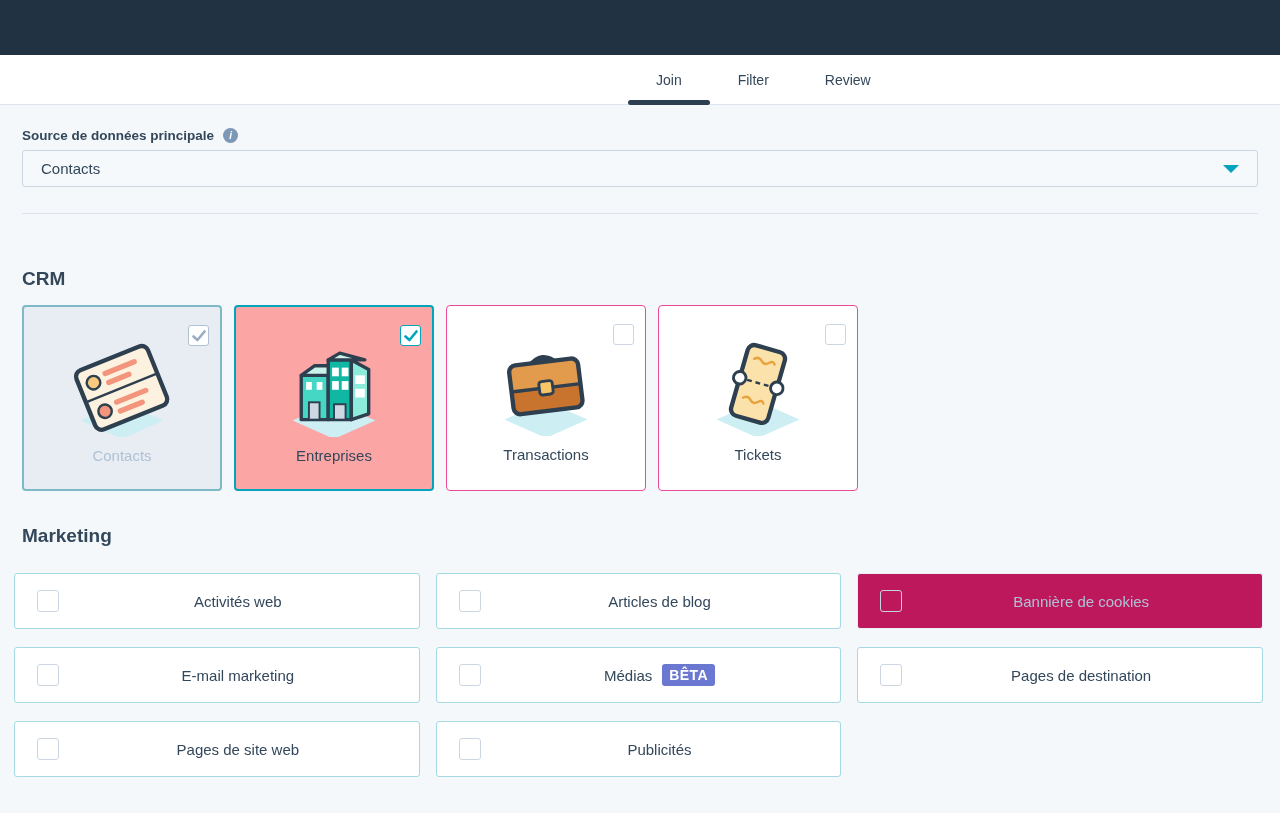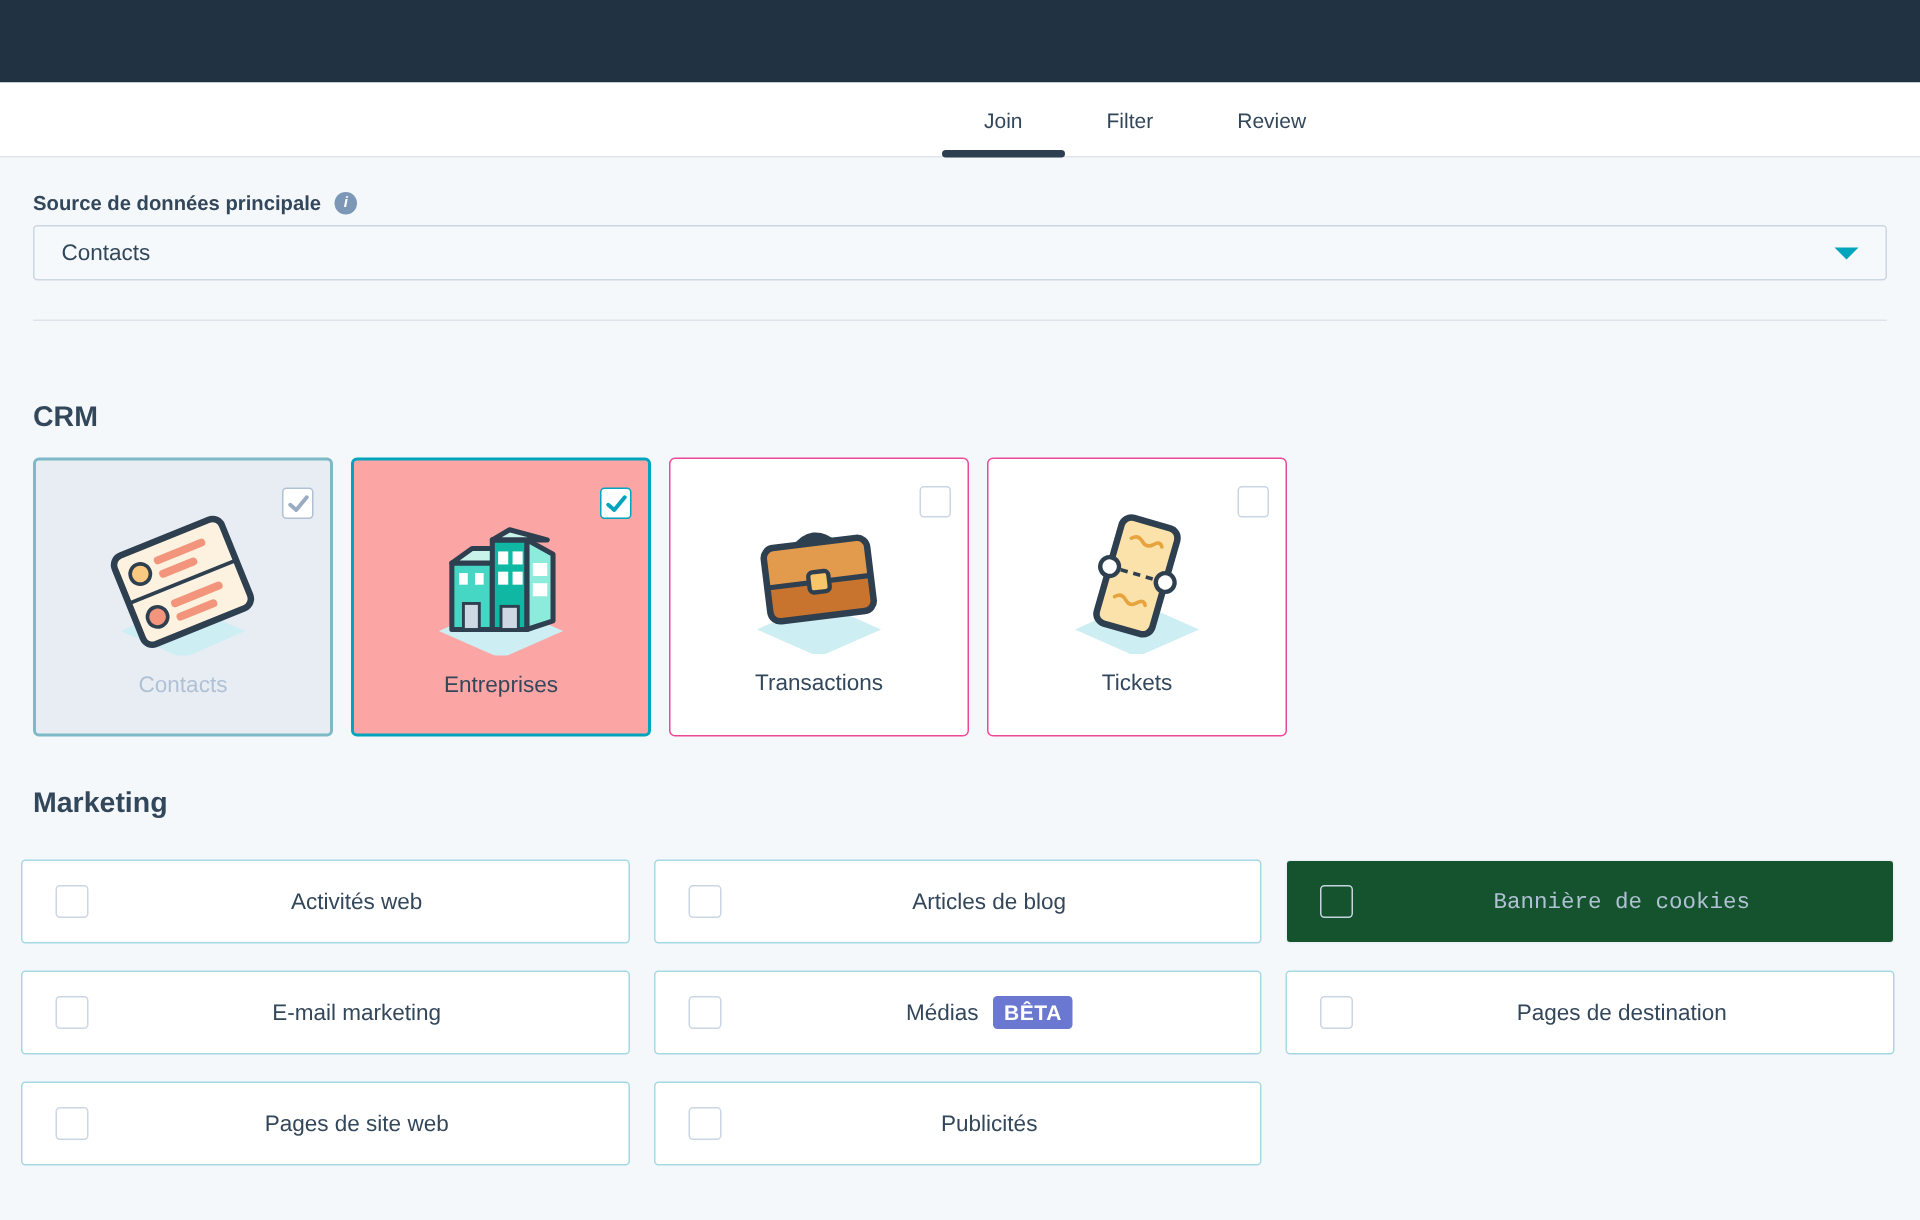--- a/index.html
+++ b/index.html
@@ -78,21 +78,21 @@
   .mk-grid {
     display: grid; grid-template-columns: repeat(3, 1fr); gap: 18px 16px;
     margin-left: -8px; margin-right: -5px;
   }
   .mk-item {
     position: relative; height: 56px; background: #fff; border: 1px solid #a5d9e3;
     border-radius: 3px; display: flex; align-items: center; justify-content: center;
     font-size: 15px; color: #33475b; cursor: pointer; padding-left: 42px;
   }
   .mk-item .cb { position: absolute; left: 22px; top: 50%; transform: translateY(-50%); width: 22px; height: 22px; }
-  .mk-item.disabled { background: #14532d; border-color: #eaf0f6; color: #b0c1d4; cursor: default; font-family: Liberation Mono, monospace; }
+  .mk-item.disabled { background: #be185d; border-color: #eaf0f6; color: #b0c1d4; cursor: default; }
   .mk-item.disabled .cb { background: transparent; border-color: #c6d3e0; }
   .beta-badge {
     margin-left: 10px; background: #6a78d1; color: #fff; font-size: 14px; font-weight: 700;
     letter-spacing: .4px; padding: 4px 7px; border-radius: 3px; line-height: 1;
   }
   .beta-badge:empty { display: none; }
 
   .ventes-title { margin-top: 36px; }
 </style>
 </head>

